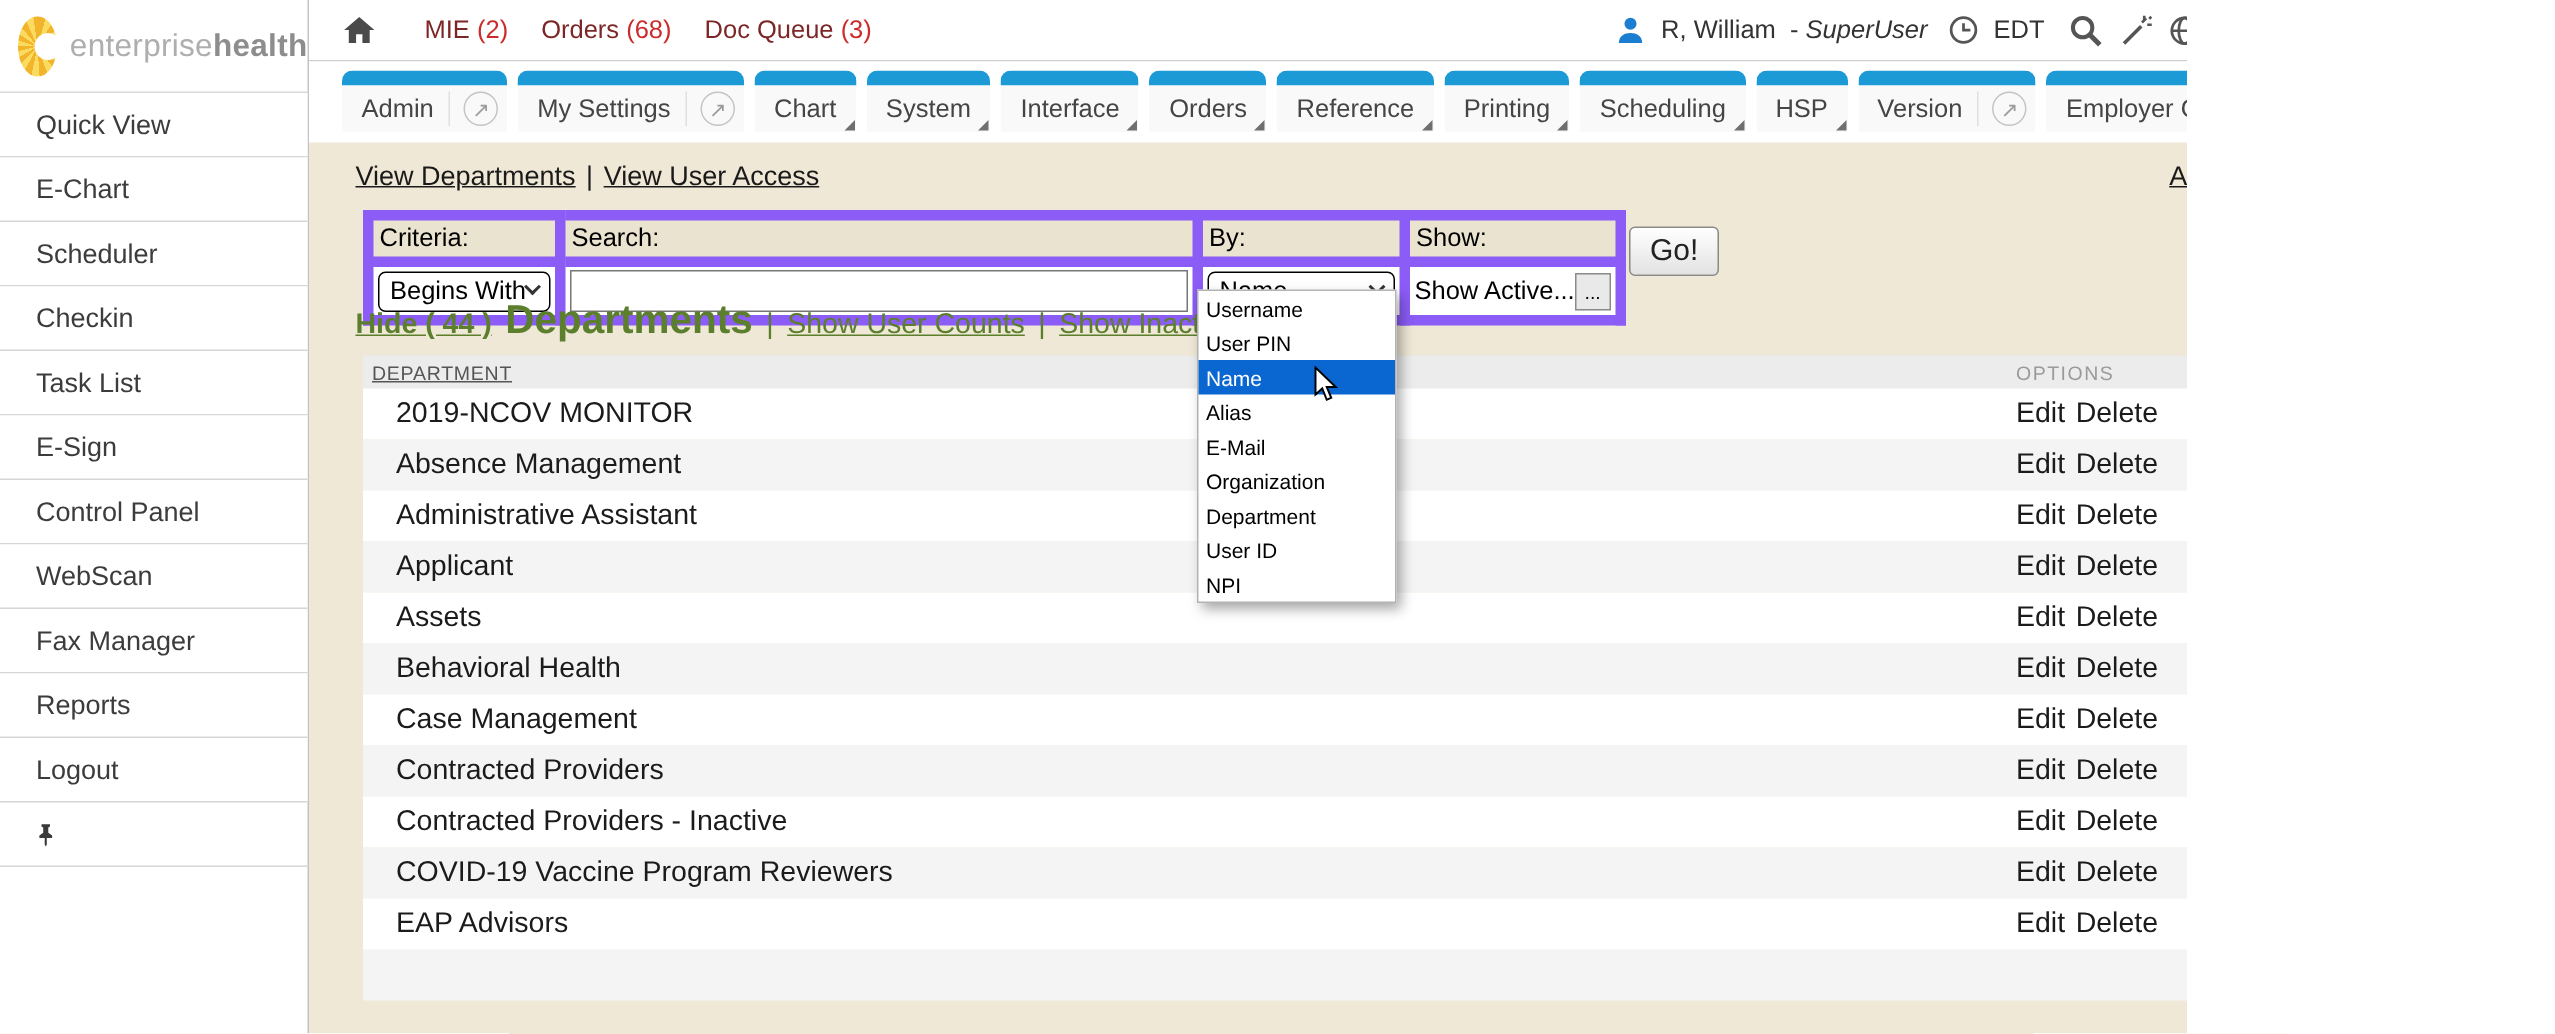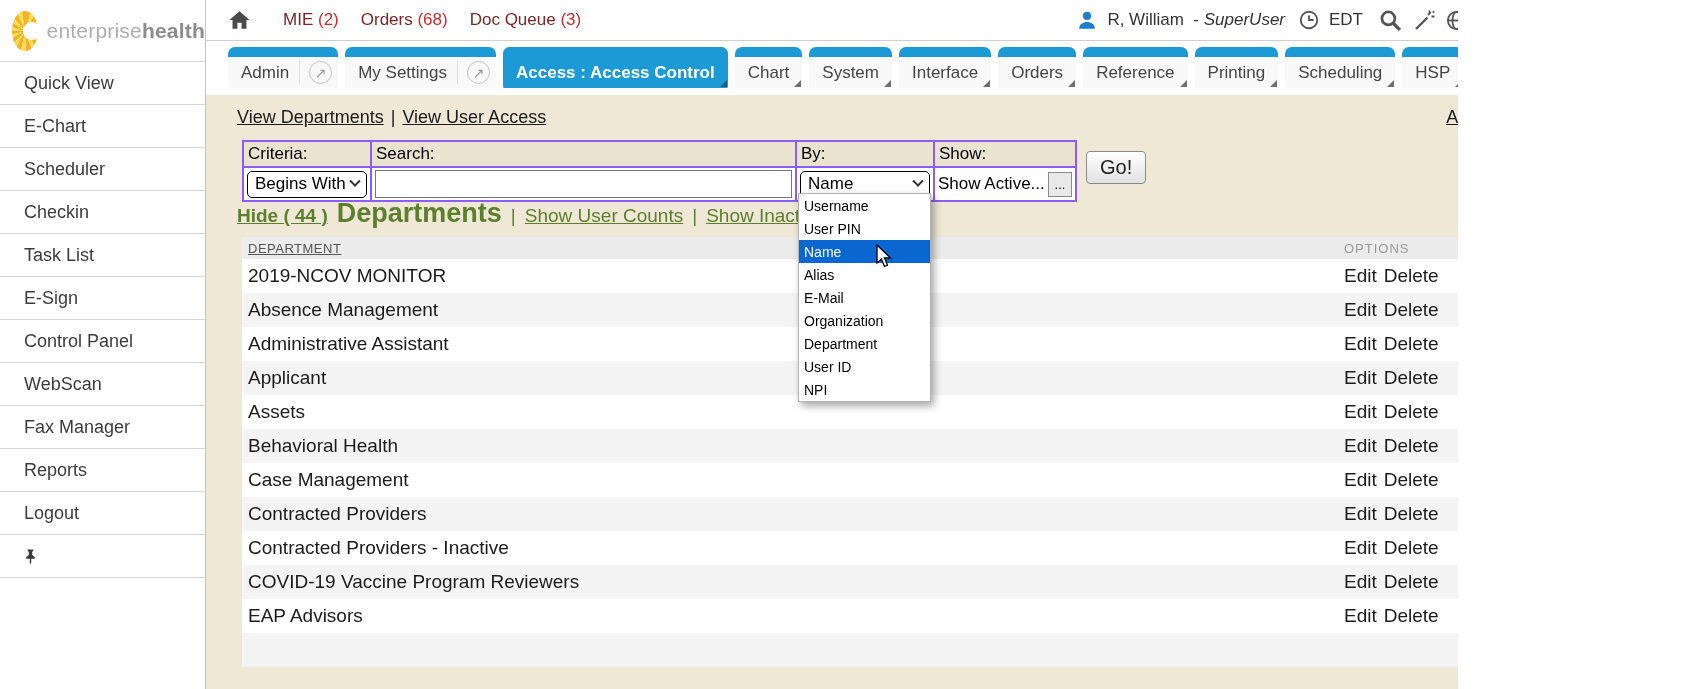--- a/index.html
+++ b/index.html
@@ -48,21 +48,21 @@
 
   
   .content { position:absolute; left:206px; top:95px; width:1497px; height:594px; background:#efe8d6; }
   .links-row { position:absolute; left:31px; right:17px; top:12px; display:flex; font-size:18px; color:#1a1a1a; }
   .links-row a { color:#1a1a1a; text-decoration:underline; cursor:pointer; }
   .links-row .sep { margin:0 7px; text-decoration:none; }
   .links-right { margin-left:auto; }
 
   
   .crit { position:absolute; left:36px; top:45px; border-collapse:collapse; }
-  .crit th, .crit td { border:2px solid #8b5cf6; }
+  .crit th, .crit td { border:7px solid #8b5cf6; }
   .crit th { background:#eae3d0; font-weight:normal; font-size:17px; text-align:left; padding:2px 4px; height:24px; color:#000; }
   .crit td { background:#fff; height:33px; padding:2px 3px; }
   .c-criteria { width:128px; } .c-search { width:425px; } .c-by { width:138px; } .c-show { width:142px; }
   .sel { width:100%; height:27px; background:#fff; border:1px solid #000; border-radius:5px; display:flex; align-items:center; font-size:17px; color:#000; padding:0 7px; cursor:pointer; }
   .sel .chev { margin-left:auto; width:8px; height:8px; border-right:2px solid #333; border-bottom:2px solid #333; transform:rotate(45deg) translate(-2px,-2px); }
   .search-inp { width:100%; height:28px; border:1px solid #767676; font-size:17px; padding:0 5px; background:#fff; font-family:"Liberation Sans",sans-serif; }
   .show-cell { display:flex; align-items:center; }
   .show-val { font-size:17px; color:#000; white-space:nowrap; overflow:hidden; }
   .more-btn { margin-left:auto; width:24px; height:25px; font-size:13px; background:#e9e9e9; border:1px solid #8a8a8a; cursor:pointer; font-family:"Liberation Sans",sans-serif; }
   .go-btn { position:absolute; left:880px; top:56px; padding:4px 13px; font-size:20px; color:#222; background:linear-gradient(#ffffff,#e2e2e2); border:1px solid #8a8a8a; border-radius:4px; cursor:pointer; font-family:"Liberation Sans",sans-serif; }
@@ -72,21 +72,21 @@
   .hide-link { font-size:19px; font-weight:bold; text-decoration:underline; cursor:pointer; color:#5c7f2d; }
   .sec-title { font-size:27px; font-weight:bold; color:#5c7f2d; }
   .sec-sep { font-size:19px; }
   .sec-link { font-size:19px; text-decoration:underline; cursor:pointer; color:#5c7f2d; }
 
   
   .dept { position:absolute; left:36px; top:142px; width:1461px; }
   .dept-head { position:relative; height:22px; background:#ececec; display:flex; align-items:center; padding-left:6px; }
   .dept-head .dep-col { font-size:13px; color:#555; letter-spacing:.5px; text-decoration:underline; cursor:pointer; }
   .opt-col { position:absolute; left:1102px; font-size:13px; color:#9a9a9a; letter-spacing:1px; }
-  .dept-row { position:relative; height:34px; display:flex; align-items:center; padding-left:6px; background:#fff; font-size:19px; color:#1b1b1b; }
+  .dept-row { position:relative; height:34px; display:flex; align-items:center; padding-left:22px; background:#fff; font-size:19px; color:#1b1b1b; }
   .dept-row.alt { background:#f4f4f4; }
   .row-actions { position:absolute; left:1102px; display:flex; gap:7px; font-size:19px; color:#1b1b1b; }
   .row-actions span { cursor:pointer; }
   .stripe { height:34px; background:#f4f4f4; }
 
   
   .dropdown { position:absolute; left:592px; top:98px; width:133px; background:#fff; border:1px solid #b3b3b3; box-shadow:3px 4px 8px rgba(0,0,0,.35); z-index:30; }
   .dd-item { height:23px; display:flex; align-items:center; padding-left:5px; font-size:14px; color:#000; cursor:pointer;text-align:right; }
   .dd-item.selected { background:#0a66d0; color:#fff; }
 
@@ -195,27 +195,20 @@
         </div>
       </div>
     <div class="tab has-ext">
         <div class="cap"></div>
         <div class="tab-body">
           <span>My Settings</span>
           <span class="ext-ic">
             <span>↗</span>
           </span>
         </div>
-      </div>
-    <div class="tab active">
-        <div class="cap"></div>
-        <div class="tab-body">
-          <span>Access : Access Control</span>
-        </div>
-        <span class="corner"></span>
       </div>
     <div class="tab">
         <div class="cap"></div>
         <div class="tab-body">
           <span>Chart</span>
         </div>
         <span class="corner"></span>
       </div>
     <div class="tab">
         <div class="cap"></div>

